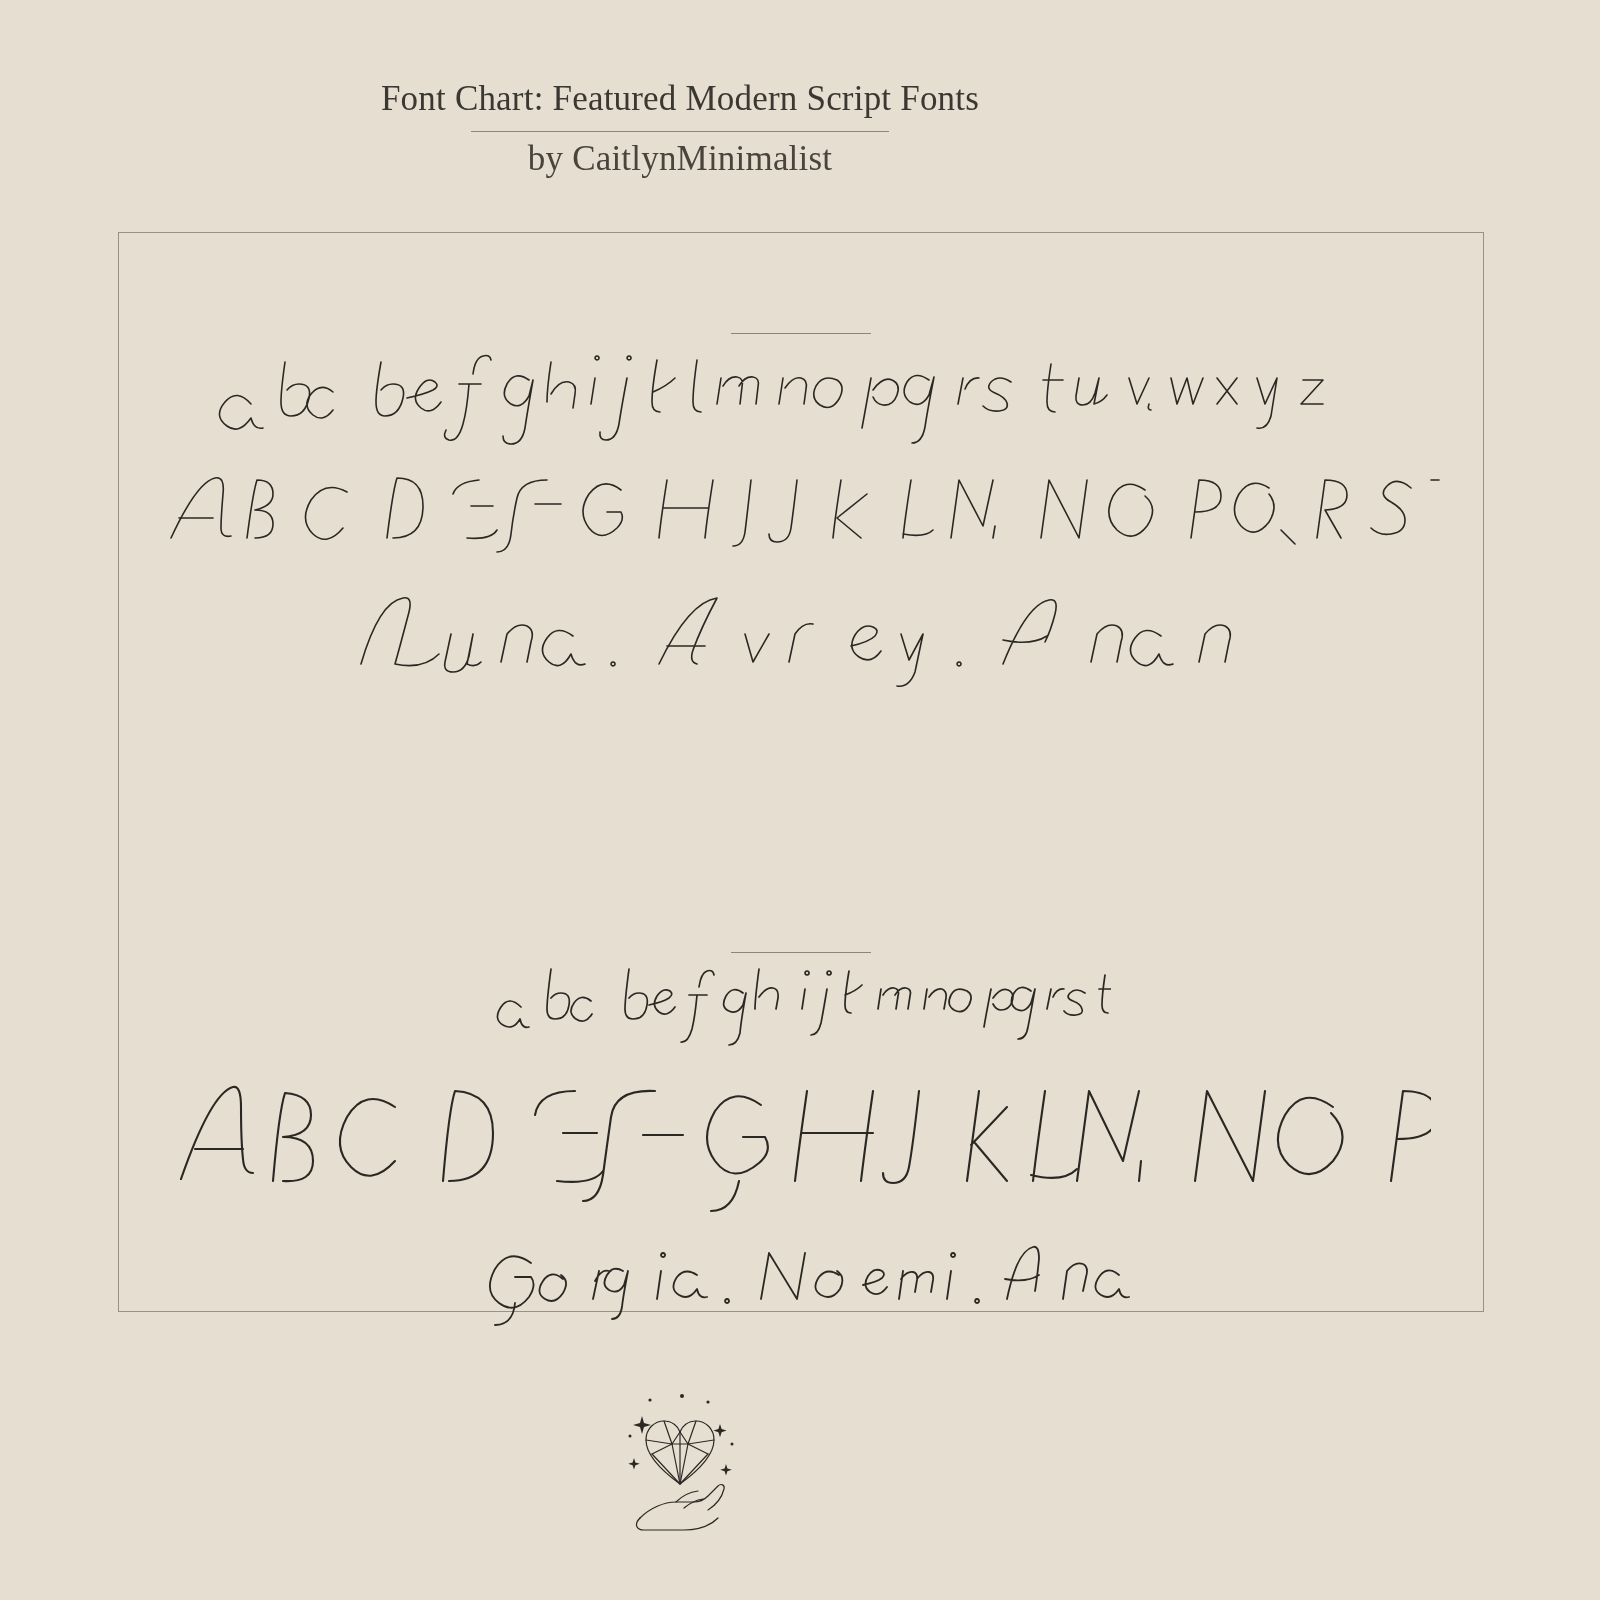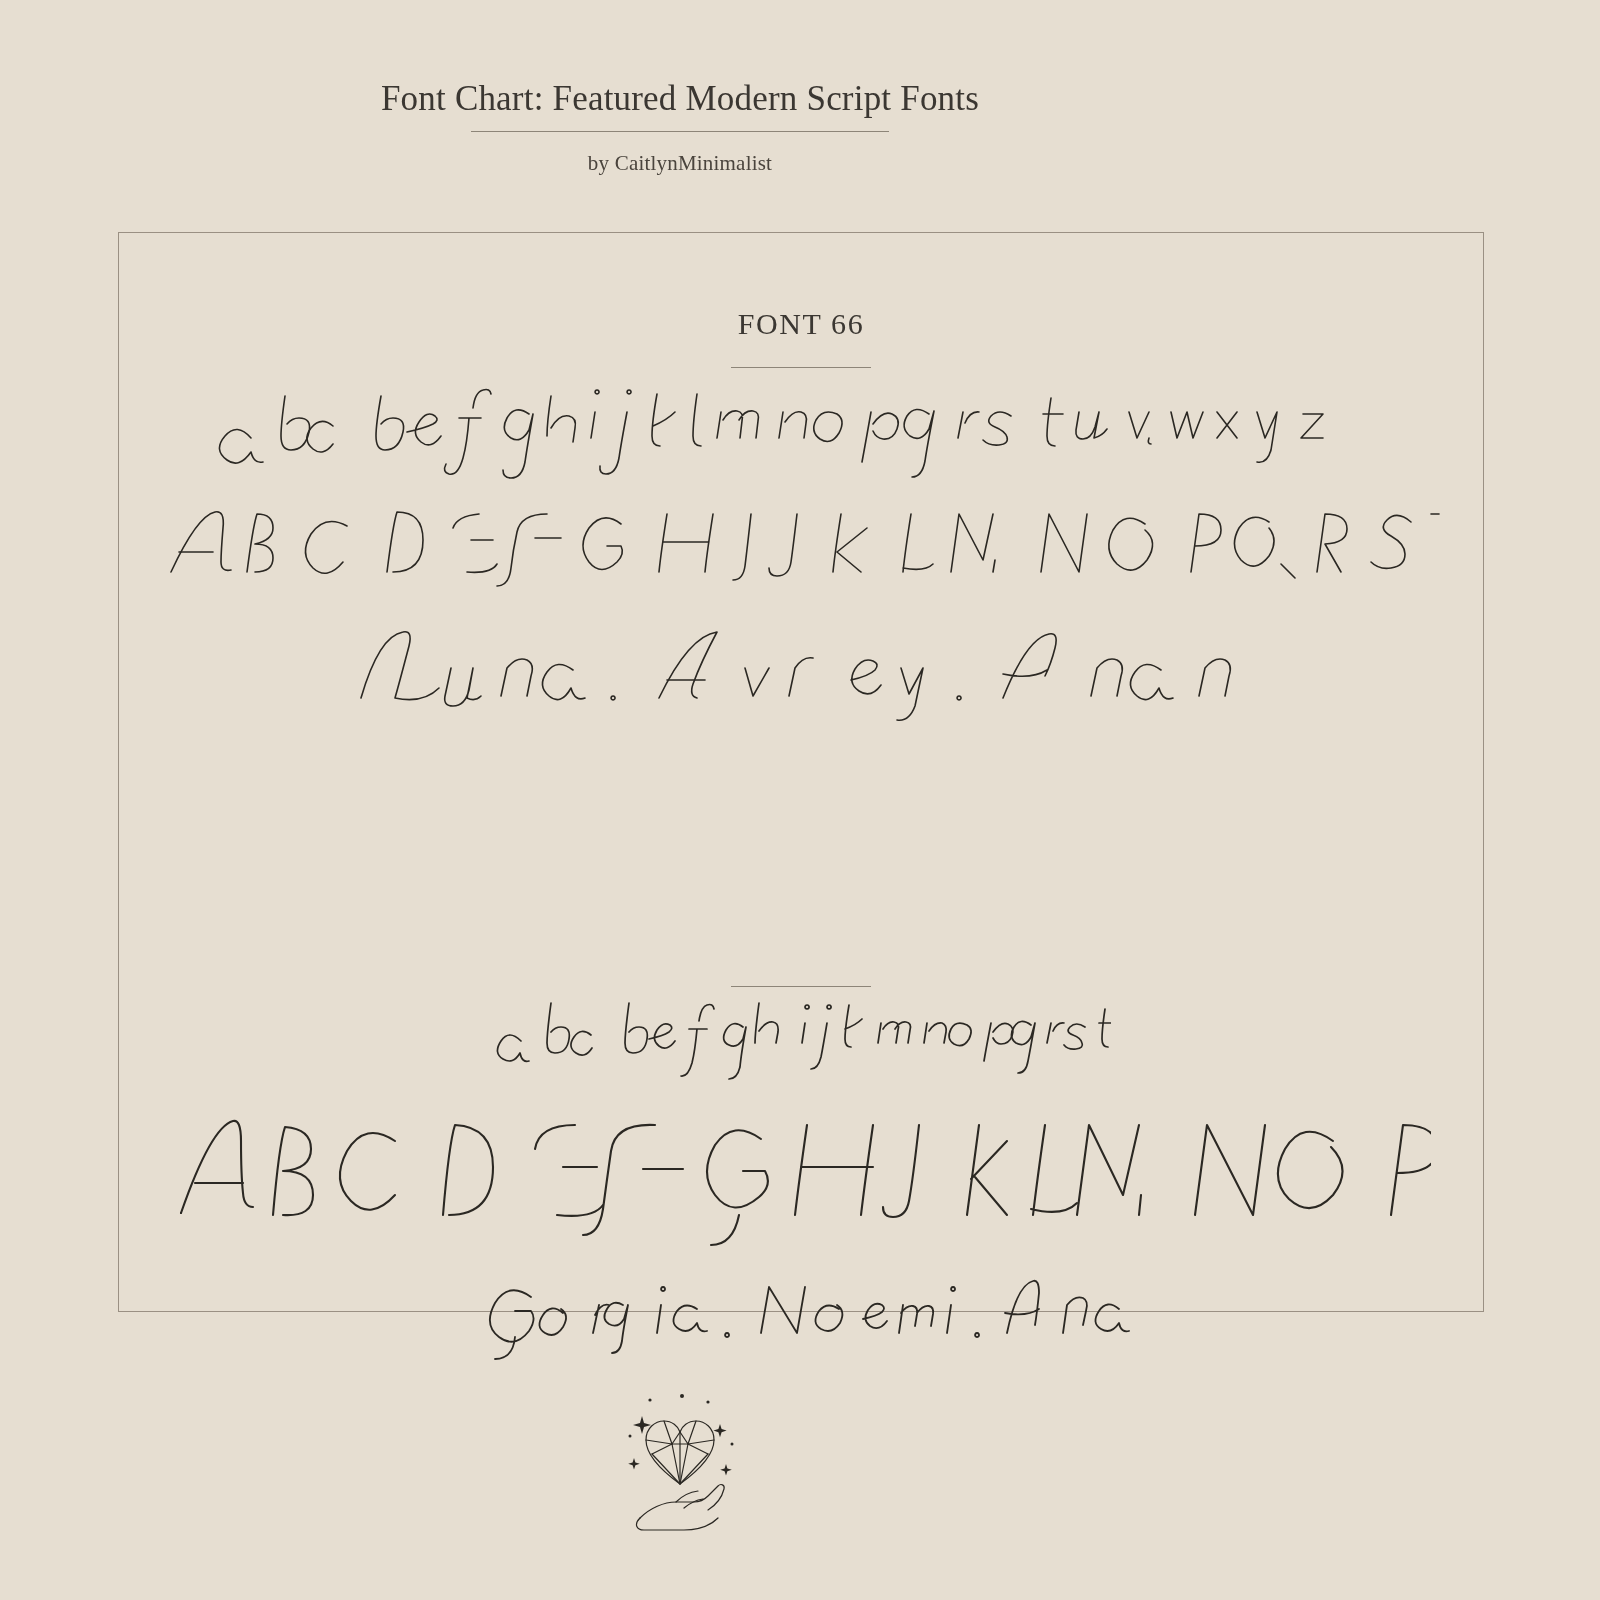--- a/index.html
+++ b/index.html
@@ -33,23 +33,23 @@
     font-weight: 400;
     line-height: 1.2;
   }
   .header-rule {
     width: 418px;
     height: 1px;
     background: #8d8578;
     margin: 11px auto 0 auto;
   }
   .header-byline {
-    font-size: 21px;
+    font-size: 35px;
     color: #4a443d;
-    margin-top: 19px;
+    margin-top: 7px;
     letter-spacing: 0.2px;
   }
 
   
   .panel {
     position: absolute;
     left: 118px;
     top: 232px;
     width: 1366px;
     height: 1080px;
@@ -97,21 +97,20 @@
 
   <div class="header">
     <div class="header-title">Font Chart: Featured Modern Script Fonts</div>
     <div class="header-rule"></div>
     <div class="header-byline">by CaitlynMinimalist</div>
   </div>
 
   <div class="panel">
 
     <div class="font-block block-1">
-      <div class="block-title">FONT 66</div>
       <div class="block-rule"></div>
 
       <div class="specimen">
 
         <svg width="1180" height="120" viewBox="0 0 1180 120" fill="none" stroke="#2b2823" stroke-width="1.6" stroke-linecap="round" stroke-linejoin="round" aria-label="abcdefghijklmnopqrstuvwxyz">
           <path d="M40 70 q-14-16-26-2 -12 14 2 24 12 9 24-8 3 12 12 10"></path>
           <path d="M74 28 q-4 28-4 40 0 14 10 14 14 0 18-18 3-14-10-14-7 0-12 6"></path>
           <path d="M122 58 q-12-10-22 2 -9 12 2 21 10 8 20-5"></path>
           <path d="M170 28 q-5 28-5 40 0 14 9 14 14 0 18-18 3-14-10-14-7 0-12 6"></path>
           <path d="M196 64 q18-4 26-8 7-4 2-8-8-6-16 6-8 12 2 20 10 8 20-6"></path>

